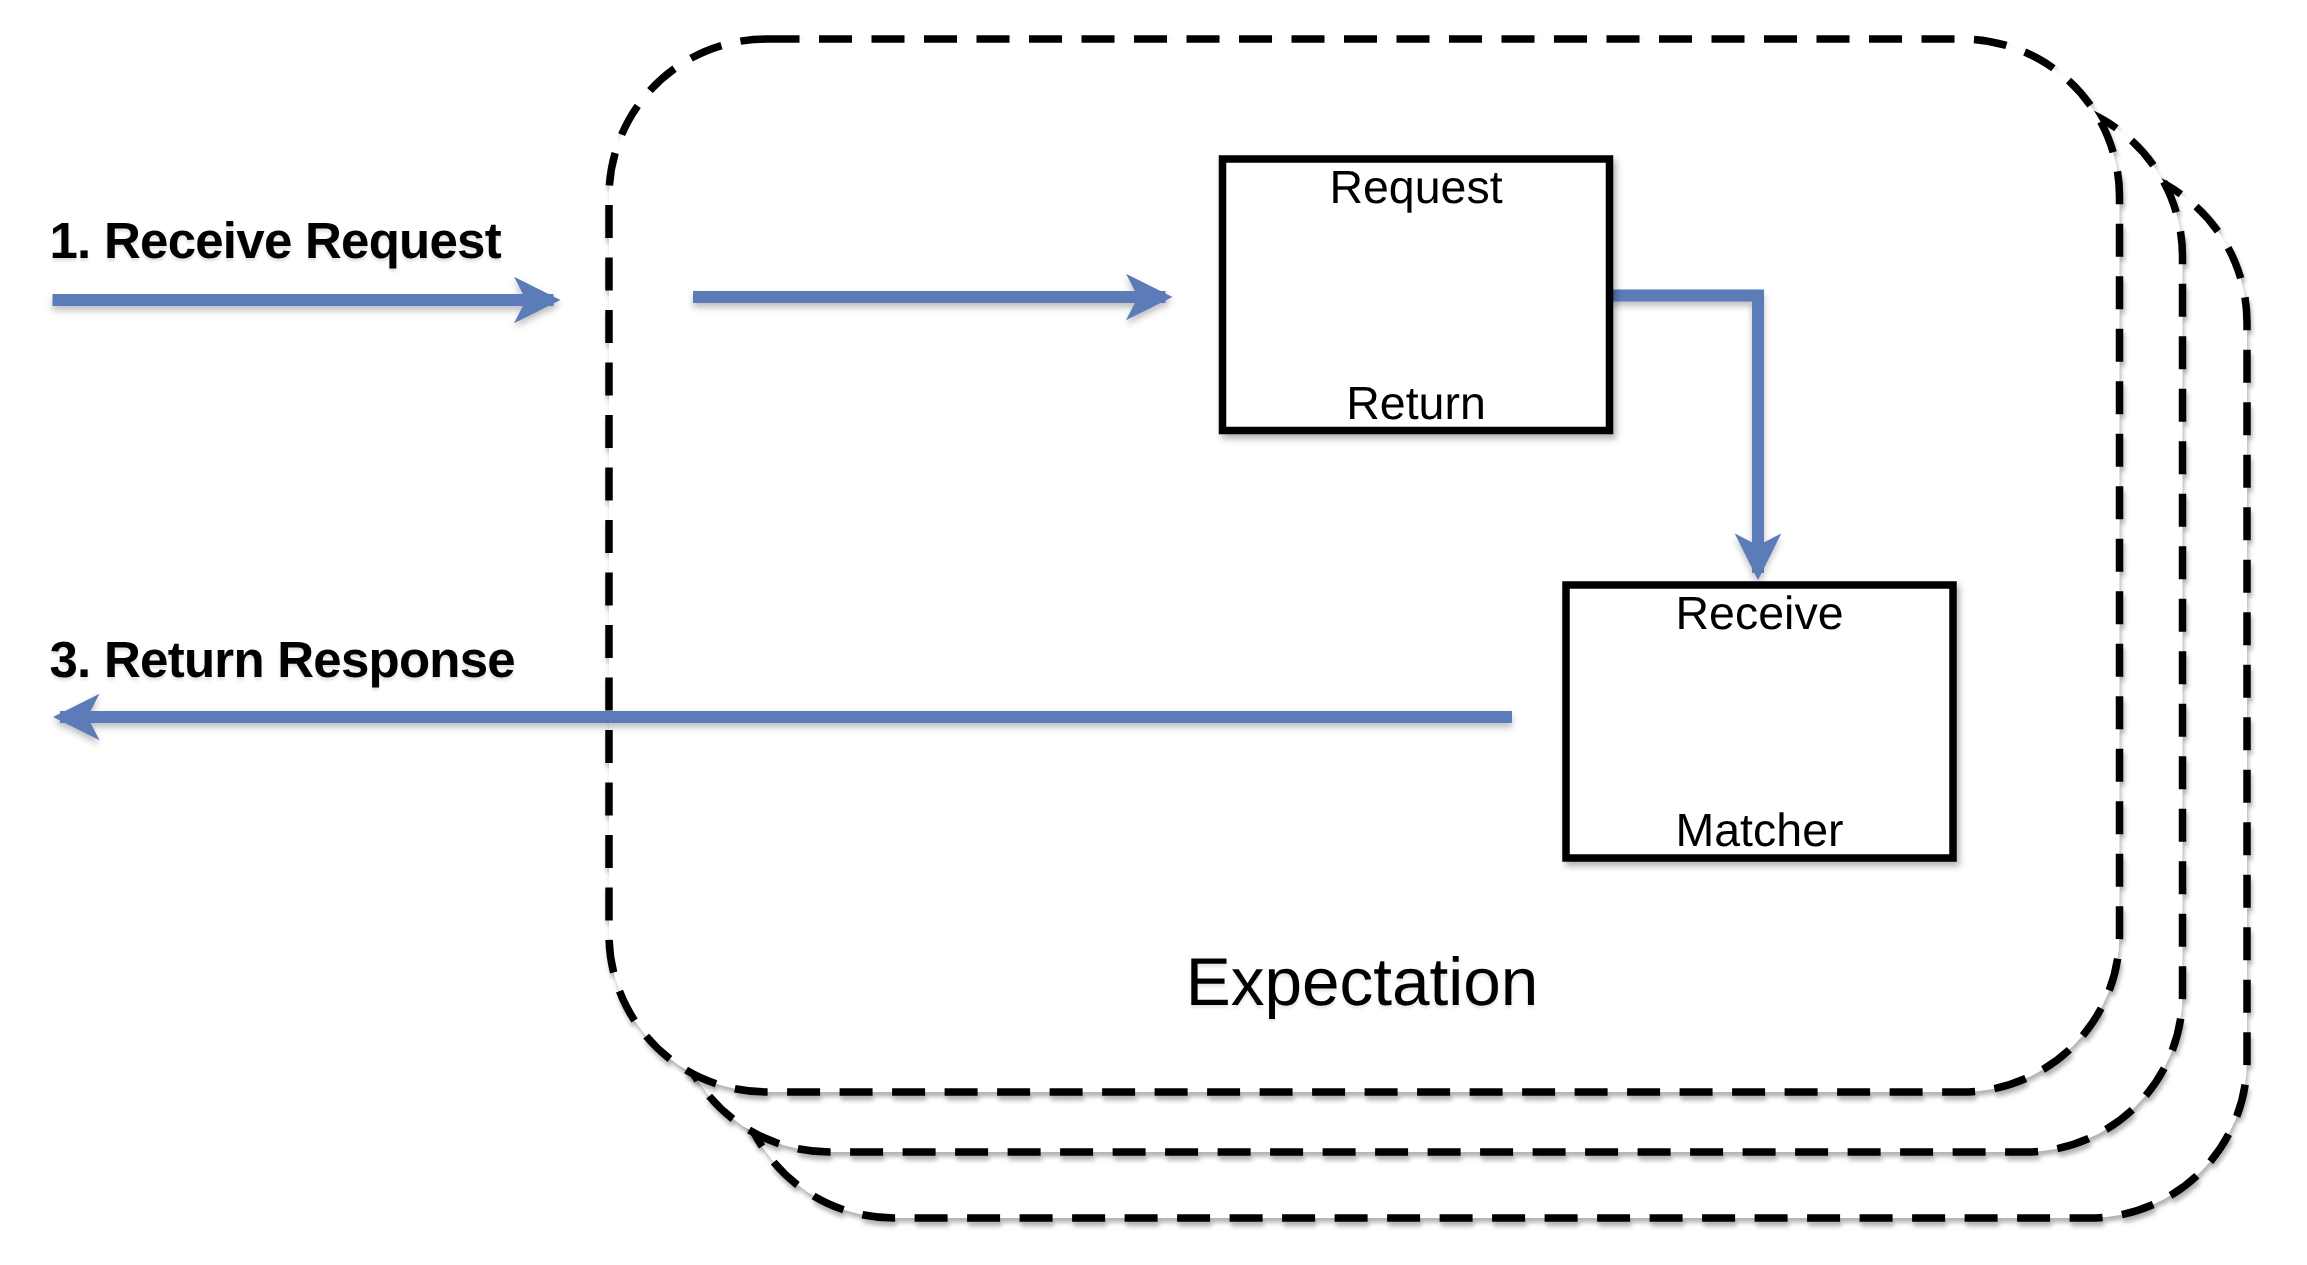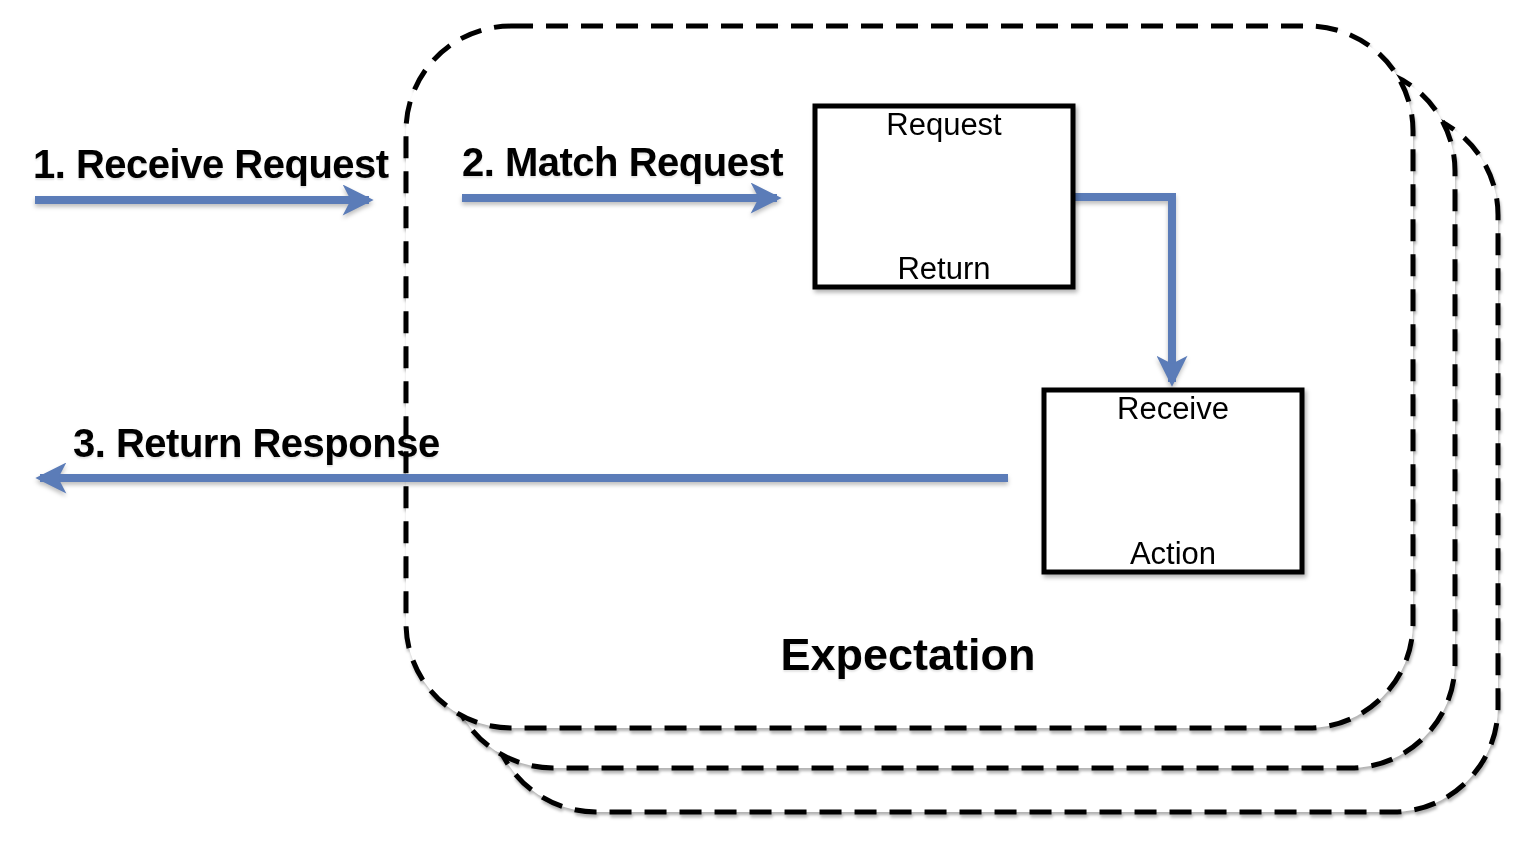--- a/index.html
+++ b/index.html
@@ -39,29 +39,29 @@
     filter: drop-shadow(0px 3px 2px rgba(0,0,0,0.25));
   }
   .arrowhead-path { fill: var(--arrow-color); }
 
   .label {
     position: absolute;
     color: #000000;
     white-space: nowrap;
   }
   .step-label {
-    font-size: 40px;
+    font-size: 34px;
     font-weight: 600;
     letter-spacing: -0.5px;
     text-shadow: 0px 2px 2px rgba(0,0,0,0.12);
     text-align: right;
   }
   #label-step1 { left: 33px;  top: 142px; }
   #label-step2 { left: 462px; top: 140px; }
-  #label-step3 { left: 33px;  top: 421px; margin-left: 40px; }
+  #label-step3 { left: 33px;  top: 421px; }
 
   .node-label {
     position: absolute;
     display: flex;
     flex-direction: column;
     align-items: center;
     justify-content: space-between;
     text-align: center;
     font-size: 31px;
     line-height: 37px;
@@ -69,21 +69,21 @@
   }
   #label-request-matcher { left: 815px;  top: 106px; width: 258px; height: 181px; }
   #label-response-action { left: 1044px; top: 390px; width: 258px; height: 182px; }
 
   #label-title {
     left: 758px;
     top: 629px;
     width: 300px;
     text-align: center;
     font-size: 45px;
-    font-weight: 700;
+    font-weight: 400;
     text-shadow: 0px 2px 2px rgba(0,0,0,0.10);
   }
 </style>
 </head>
 <body>
 
 <div class="stage">
 
   <svg width="1538" height="843" viewBox="0 0 1538 843">
     <defs>
@@ -104,29 +104,28 @@
       <path class="flow-arrow" d="M1073,197 L1172,197 L1172,382" marker-end="url(#ah)"></path>
       <line class="flow-arrow" x1="1008" y1="478" x2="40" y2="478" marker-end="url(#ah)"></line>
     </g>
 
     <rect class="node-box" x="815" y="106" width="258" height="181"></rect>
     <rect class="node-box" x="1044" y="390" width="258" height="182"></rect>
   </svg>
 
   <div class="label step-label" id="label-step1">1. Receive Request</div>
 
-  <div class="label step-label" id="label-step2">2. Match Request</div>
 
   <div class="label step-label" id="label-step3">3. Return Response</div>
 
   <div class="node-label" id="label-request-matcher">
     <div>Request</div>
     <div>Return</div>
   </div>
 
   <div class="node-label" id="label-response-action">
     <div>Receive</div>
-    <div>Action</div>
+    <div>Matcher</div>
   </div>
 
   <div class="label" id="label-title">Expectation</div>
 
 </div>
 
 </body></html>

